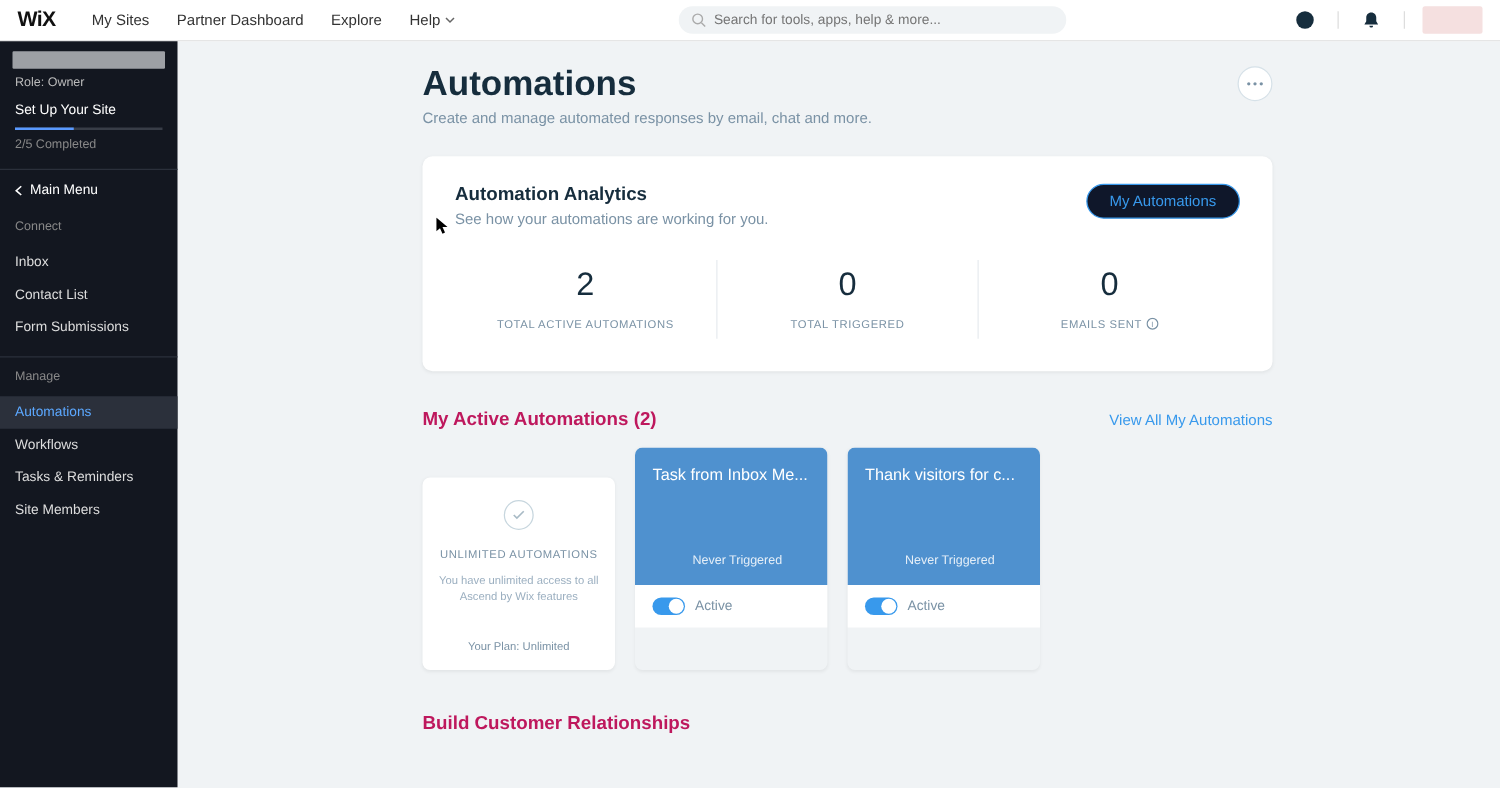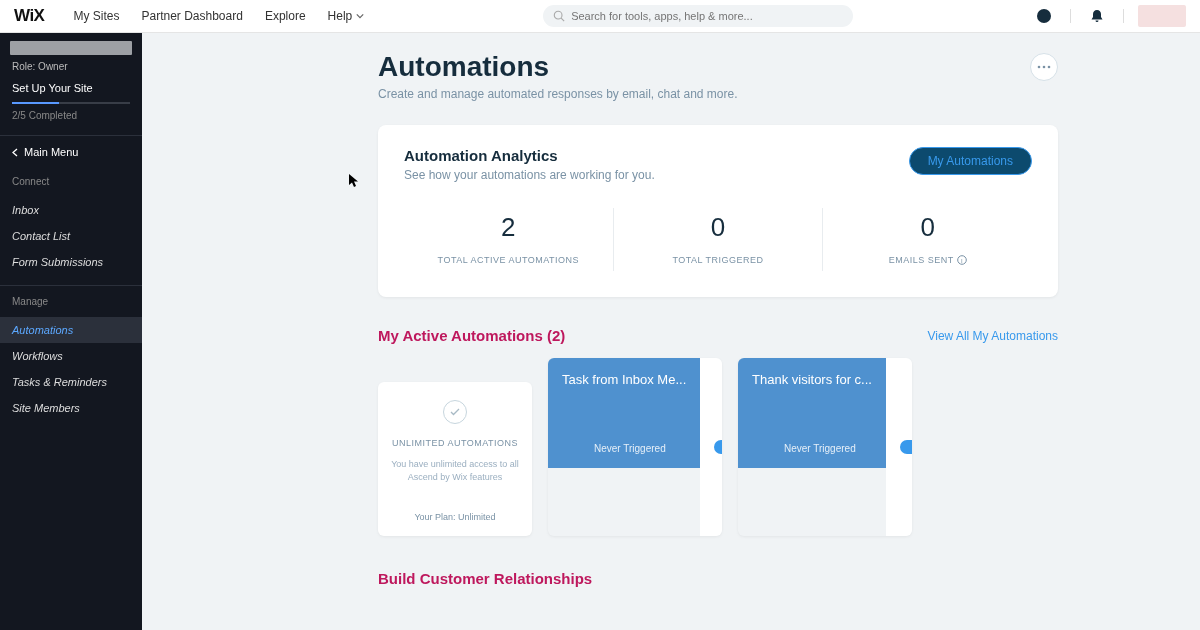--- a/index.html
+++ b/index.html
@@ -11,72 +11,72 @@
   .topnav { display: flex; gap: 22px; font-size: 12px; color: #333; }
   .topnav-item { cursor: pointer; color: #333; display: flex; align-items: center; gap: 4px; }
   .search-wrap { margin-left: auto; margin-right: auto; position: relative; }
   .search-input { width: 310px; height: 22px; border-radius: 11px; border: none; background: #f0f3f5; padding: 0 12px 0 28px; font-size: 11px; color: #888; }
   .search-icon { position: absolute; left: 10px; top: 50%; transform: translateY(-50%); width: 12px; height: 12px; }
   .top-right { display: flex; align-items: center; gap: 14px; }
   .top-icon-wrap { width: 24px; height: 24px; display:flex;align-items:center;justify-content:center; cursor:pointer; }
   .top-divider { width:1px; height:14px; background:#ddd; }
   .avatar-placeholder { width: 48px; height: 22px; background: #f5e0e0; border-radius: 2px; }
   
-  .workspace { display: flex; height: calc(630px - 33px); gap: 40px; }
+  .workspace { display: flex; height: calc(630px - 33px); }
   
   
   .sidebar { width: 142px; background: #131720; color: #ccc; font-size: 11px; display:flex; flex-direction:column; padding-top:8px; }
   .site-box { margin: 0 10px 6px; height: 14px; background: #9da0a5; border-radius:1px; }
   .role-line { padding: 0 12px 10px; font-size: 10px; color: #bbb; }
   .setup-line { padding: 0 12px 8px; font-size: 11px; color: #fff; }
   .progress-bar { margin: 0 12px 6px; height:2px; background:#383d47; position:relative; }
   .progress-fill { position:absolute; left:0; top:0; bottom:0; width:40%; background:#5999ff; }
   .progress-text { padding: 0 12px 14px; font-size: 10px; color: #888; }
   .side-divider { height:1px; background:#2b303b; margin: 0 0 10px; }
   .main-menu-back { padding: 0 12px 18px; font-size:11px; color:#fff; display:flex; align-items:center; gap:6px; cursor:pointer; }
   .side-section-hdr { padding: 0 12px 10px; font-size:10px; color:#888; }
-  .side-item { padding: 7px 12px; font-size:11px; color:#ddd; cursor:pointer;font-style:italic; }
+  .side-item { padding: 7px 12px; font-size:11px; color:#ddd; cursor:pointer; }
   .side-item.active { background:#2b303b; color:#5ca8ff; }
   
   
   .main { flex:1; padding: 18px 56px 0 56px; overflow-y:auto; }
   .inner { max-width: 680px; margin: 0 0 0 140px; }
   .ascend-logo { font-size:12px; color:#3899ec; margin-bottom:6px; }
   .ascend-logo .bt { font-size:9px; color:#7a92a5; margin-left:4px; }
   .page-hdr-row { display:flex; align-items:center; margin-bottom:4px; }
   .page-title { font-size:28px; font-weight:700; color:#162d3d; }
   .hdr-actions { margin-left:auto; display:flex; gap:10px; align-items:center; }
   .ellipsis-btn { width:28px; height:28px; border-radius:50%; background:#fff; border:1px solid #d6e1e8; display:flex;align-items:center;justify-content:center; cursor:pointer; font-size:14px; color:#7a92a5; }
   .new-auto-btn { background:#3899ec; color:#fff; border:none; border-radius:14px; padding:7px 16px; font-size:12px; display:flex; align-items:center; gap:6px; cursor:pointer; }
   .page-subtitle { font-size:12px; color:#7a92a5; margin-bottom:24px; }
   
   .analytics-card { background:#fff; border-radius:8px; box-shadow:0 1px 3px rgba(0,0,0,.06); padding:22px 26px 26px; margin-bottom:30px; }
   .analytics-top { display:flex; align-items:flex-start; margin-bottom:26px; }
   .analytics-title { font-size:15px; font-weight:600; color:#162d3d; margin-bottom:4px; }
   .analytics-sub { font-size:12px; color:#7a92a5; }
-  .my-auto-btn { margin-left:auto; border:1px solid #3899ec; color:#3899ec; background:#0c4a6e; border-radius:14px; padding:6px 18px; font-size:12px; cursor:pointer;text-align:center; }
+  .my-auto-btn { margin-left:auto; border:1px solid #3899ec; color:#3899ec; background:#0f172a; border-radius:14px; padding:6px 18px; font-size:12px; cursor:pointer;text-align:center; }
   .stats-row { display:flex; }
   .stat { flex:1; text-align:center; border-right:1px solid #e8ecef; padding:4px 0; }
   .stat:last-child { border-right:none; }
   .stat-val { font-size:26px; font-weight:400; color:#162d3d; margin-bottom:6px; }
   .stat-label { font-size:9px; letter-spacing:0.5px; color:#7a92a5; text-transform:uppercase; display:inline-flex; align-items:center; gap:3px; }
   .info-ic { width:10px; height:10px; }
   
   .section-hdr-row { display:flex; align-items:center; margin-bottom:14px; }
   .section-title { font-size:15px; font-weight:600; color:#be185d; }
   .view-all-link { margin-left:auto; font-size:12px; color:#3899ec; cursor:pointer; }
   
   .cards-row { display:flex; gap:16px; margin-bottom:34px; }
   .plan-card { width:154px; height:154px; background:#fff; border-radius:6px; box-shadow:0 1px 3px rgba(0,0,0,.06); display:flex; flex-direction:column; align-items:center; padding:18px 12px 14px; text-align:center;margin-top:24px; }
   .check-circle { width:24px; height:24px; border-radius:50%; border:1px solid #c7d6de; display:flex;align-items:center;justify-content:center; margin-bottom:14px; }
   .plan-title { font-size:9px; letter-spacing:0.5px; color:#7a92a5; margin-bottom:10px; }
   .plan-desc { font-size:9px; color:#9bafc0; line-height:1.4; margin-bottom:auto; }
   .plan-footer { font-size:9px; color:#7a92a5; }
   
-  .auto-card { width:174px; border-radius:6px; overflow:hidden; box-shadow:0 1px 3px rgba(0,0,0,.06); display:flex; }
+  .auto-card { width:154px; border-radius:6px; overflow:hidden; box-shadow:0 1px 3px rgba(0,0,0,.06); display:flex; flex-direction:column; }
   .auto-top { background:#4f91cf; color:#fff; padding:14px 14px; height:110px; display:flex; flex-direction:column; }
   .auto-card-title { font-size:13px; font-weight:500; white-space:nowrap; overflow:hidden; text-overflow:ellipsis; margin-bottom:auto; }
   .auto-trigger { font-size:10px; opacity:.85;padding-left:32px; }
   .auto-bottom { background:#fff; padding:10px 14px; display:flex; align-items:center; gap:8px; }
   .toggle { width:26px; height:14px; border-radius:7px; background:#3899ec; position:relative; cursor:pointer; }
   .toggle::after { content:""; position:absolute; right:1px; top:1px; width:12px; height:12px; border-radius:50%; background:#fff; }
   .toggle-label { font-size:11px; color:#7a92a5; }
   
   .cursor-ptr { position:absolute; left:349px; top:174px; pointer-events:none; }
 </style>

